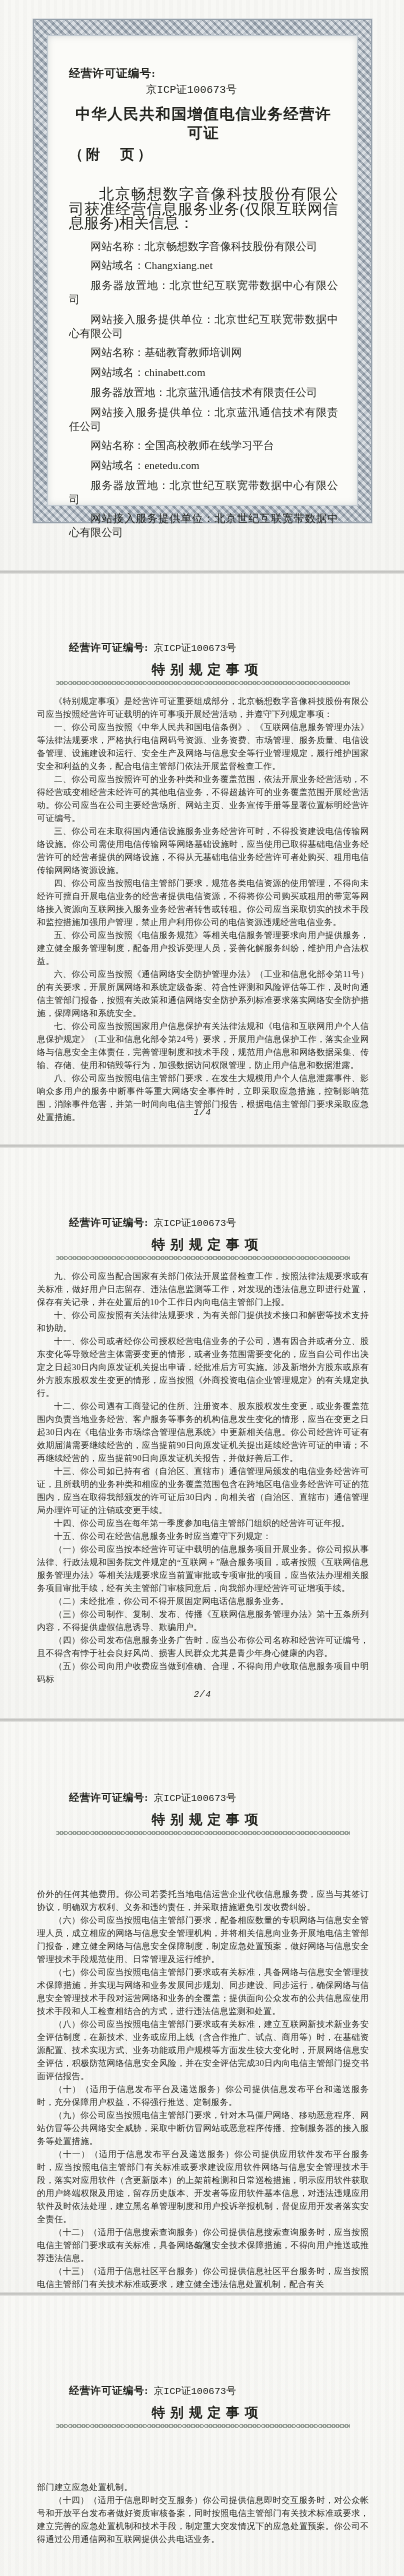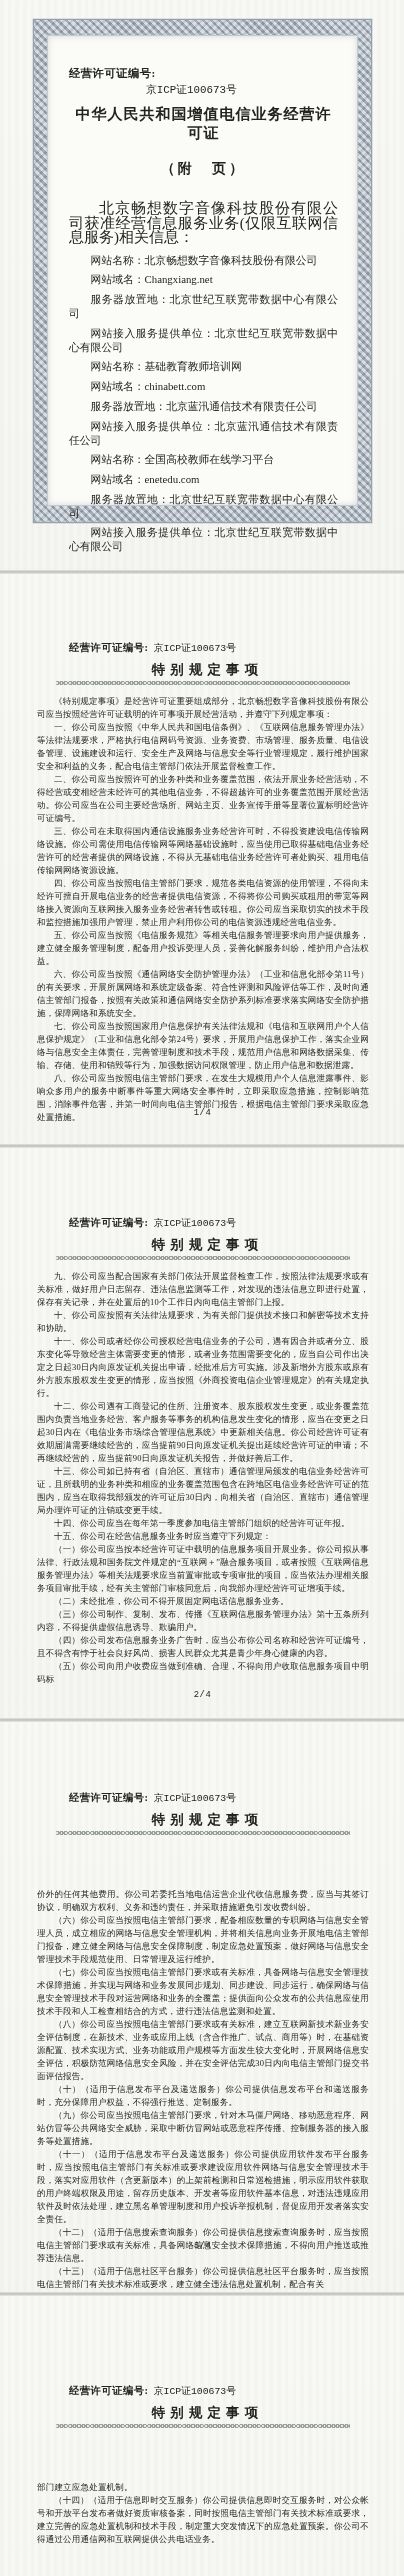--- a/index.html
+++ b/index.html
@@ -35,21 +35,21 @@
   }
   .cert-inner{
     width:100%;height:100%;box-sizing:border-box;
     background:#fbfbf8;
     box-shadow:inset 0 0 0 1px #c3cbd2, inset 0 0 7.2px rgba(110,122,134,.35);
     padding:31px 19.6px 0 21.6px;
   }
   .cert-lic-label{font-size:11.3px;font-weight:bold;letter-spacing:0.5px;}
   .cert-lic-no{font-size:10.8px;margin:2.1px 0 0 77px;font-family:"Liberation Mono","DejaVu Sans Mono",monospace;letter-spacing:0;}
   .cert-title{margin-top:8.2px;text-align:center;font-size:15px;font-weight:bold;letter-spacing:1px;font-family:Liberation Serif, serif;}
-  .cert-sub{margin-top:17px;text-align:center;font-size:14px;font-weight:bold;letter-spacing:3.1px;}
+  .cert-sub{margin-top:3px;text-align:left;font-size:14px;font-weight:bold;letter-spacing:3.1px;}
   .cert-intro{margin-top:23px;font-size:15px;line-height:14.4px;text-indent:2em;text-align:justify;}
   .cert-items{margin-top:8.2px;}
   .cert-items p{margin:0 0 5.7px 0;font-size:10.8px;line-height:14px;text-indent:2em;text-align:justify;}
   
   .prov{height:574px;}
   .lic-row{position:absolute;left:38px;top:var(--ht);white-space:nowrap;margin-left:31px;}
   .lic-label{font-size:10.3px;font-weight:bold;letter-spacing:0.5px;}
   .lic-no{font-size:9.8px;margin-left:5.2px;font-family:"Liberation Mono","DejaVu Sans Mono",monospace;}
   .sp-title{
     position:absolute;left:5px;top:calc(var(--ht) + 19.6px);width:100%;
@@ -66,21 +66,21 @@
   .body{
     position:absolute;left:37px;top:calc(var(--ht) + 54px);width:332px;
   }
   .body p{
     margin:0;font-size:8.5px;line-height:13px;letter-spacing:0.2px;
     text-align:justify;text-indent:2em;
   }
   .body p.cont{text-indent:0;margin-top:43px;}
   .page-no{
     position:absolute;left:0;top:var(--pn);width:100%;text-align:center;
-    font-size:8.8px;letter-spacing:0.5px;font-family:"Liberation Mono","DejaVu Sans Mono",monospace;
+    font-size:8.8px;letter-spacing:0.5px;font-family:"Liberation Mono","DejaVu Sans Mono",monospace;font-style:italic;
   }
 </style>
 </head>
 <body>
 
 <div id="canvas">
 
   <div class="page" style="top:0;height:574px">
     <div class="cert-frame">
       <div class="cert-inner">

